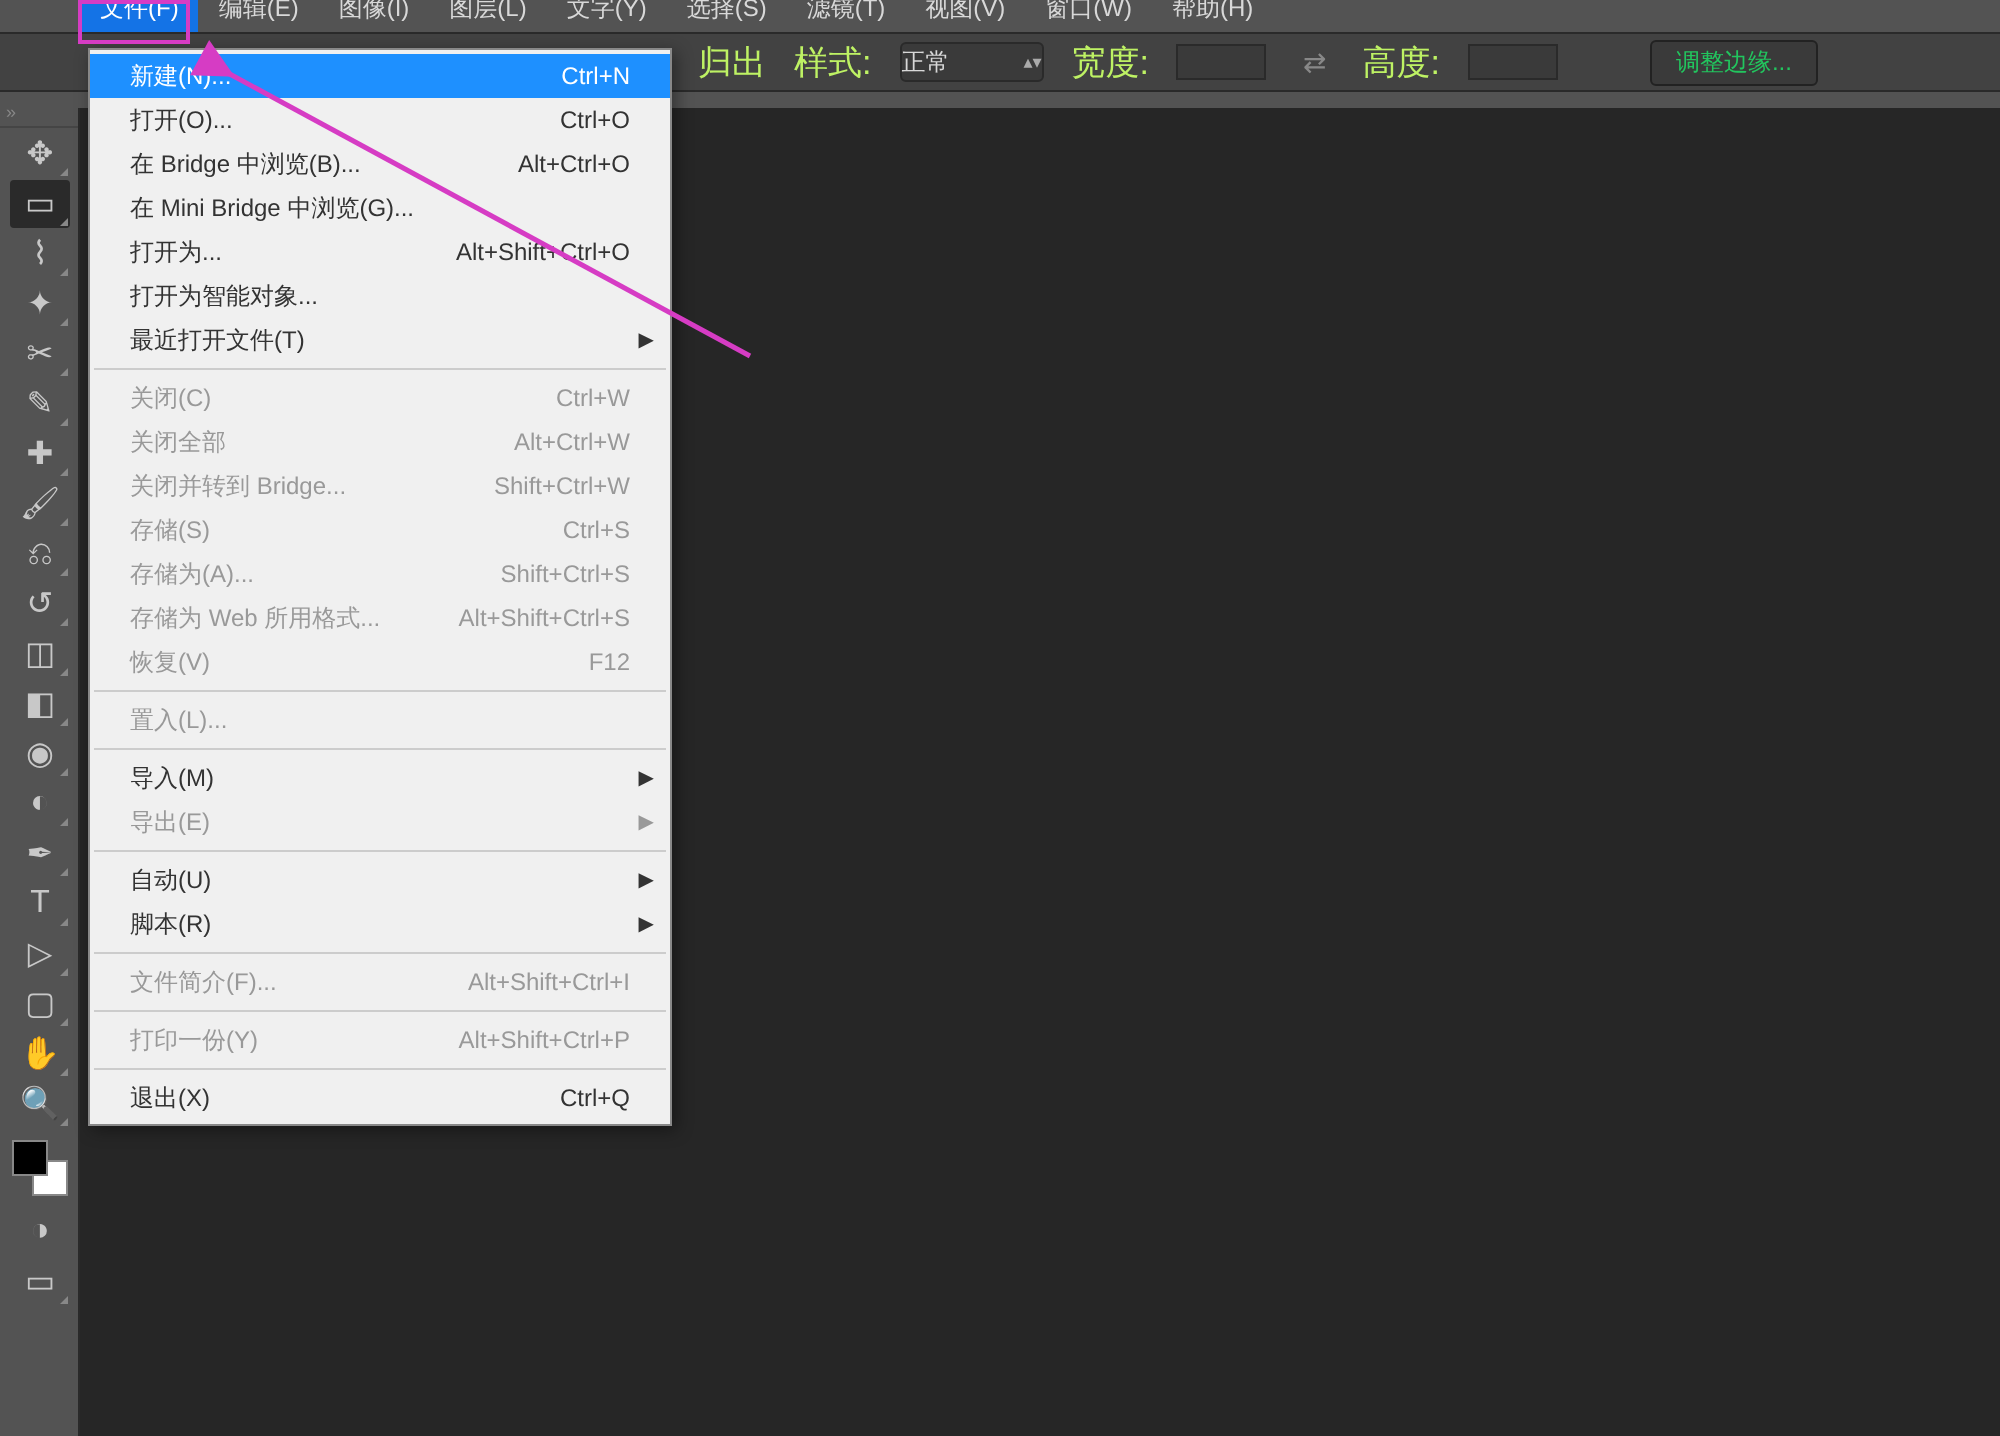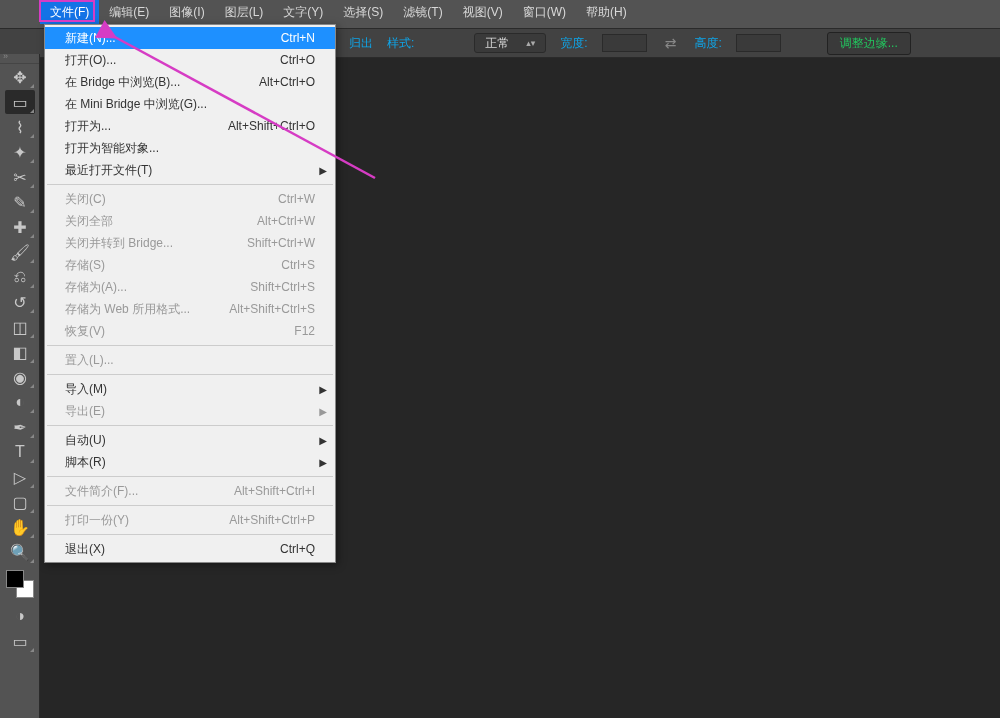--- a/index.html
+++ b/index.html
@@ -1,24 +1,24 @@
 <!DOCTYPE html>
 <html><head>
 <meta charset="utf-8">
 <style>
 * { margin: 0; padding: 0; box-sizing: border-box; font-family: "Microsoft YaHei", sans-serif; }
 body { background: #535353; width: 1000px; height: 718px; overflow: hidden; position: relative; }
-.menubar { background: #535353; height: 28px; display: flex; align-items: flex-start; padding-left: 40px; position: relative; z-index: 10; }
+.menubar { background: #535353; height: 16px; display: flex; align-items: flex-end; padding-left: 40px; position: relative; z-index: 10; }
 .ps-icon { position: absolute; left: 4px; top: 2px; width: 32px; height: 20px; background: #1473e6; color: #fff; font-size: 13px; font-weight: bold; display: flex; align-items: center; justify-content: center; border-radius: 2px; }
 .menu-item { color: #d8d8d8; font-size: 12px; padding: 0 10px; height: 24px; display: flex; align-items: center; cursor: pointer; }
 .menu-item.active { background: #1473e6; color: #fff; }
 .menu-highlight-box { position: absolute; left: 39px; top: 0; width: 56px; height: 22px; border: 2px solid #d63cc4; pointer-events: none; z-index: 20; }
 .optionbar { background: #424242; height: 30px; border-top: 1px solid #2a2a2a; border-bottom: 1px solid #2a2a2a; display: flex; align-items: center; padding-left: 45px; gap: 14px; position: relative; z-index: 5; }
-.opt-label { color: #0ea5e9; font-size: 12px; }
-.opt-select { background: #3a3a3a; border: 1px solid #2a2a2a; color: #d8d8d8; font-size: 12px; height: 20px; width: 72px; border-radius: 3px; display: flex; align-items: center; justify-content: space-between; padding: 0 10px; margin-left: 46px; }
+.opt-label { color: #bef264; font-size: 17px; }
+.opt-select { background: #3a3a3a; border: 1px solid #2a2a2a; color: #d8d8d8; font-size: 12px; height: 20px; width: 72px; border-radius: 3px; display: flex; align-items: center; justify-content: space-between; padding: 0 0; }
 .opt-select .arrows { font-size: 9px; color: #aaa; }
 .opt-input { background: #3a3a3a; border: 1px solid #2a2a2a; width: 45px; height: 18px; }
 .opt-swap { color: #888; font-size: 14px; padding: 0 4px; }
 .opt-button { background: #3a3a3a; border: 1px solid #222; color: #22c55e; font-size: 12px; padding: 2px 12px; border-radius: 3px; }
 .toolbox { position: absolute; left: 0; top: 54px; width: 40px; background: #535353; height: 664px; border-right: 1px solid #2a2a2a; z-index: 5; }
 .tool-handle { height: 10px; background: #535353; border-bottom: 1px solid #454545; position: relative; }
 .tool-handle::before { content: "»"; color: #888; font-size: 9px; position: absolute; left: 3px; top: -3px; }
 .tool { width: 30px; height: 24px; margin: 1px 5px; display: flex; align-items: center; justify-content: center; color: #c8c8c8; font-size: 16px; cursor: pointer; position: relative; }
 .tool.selected { background: #2a2a2a; border-radius: 2px; }
 .tool-corner { position: absolute; right: 1px; bottom: 1px; width: 0; height: 0; border-right: 4px solid #888; border-top: 4px solid transparent; }

